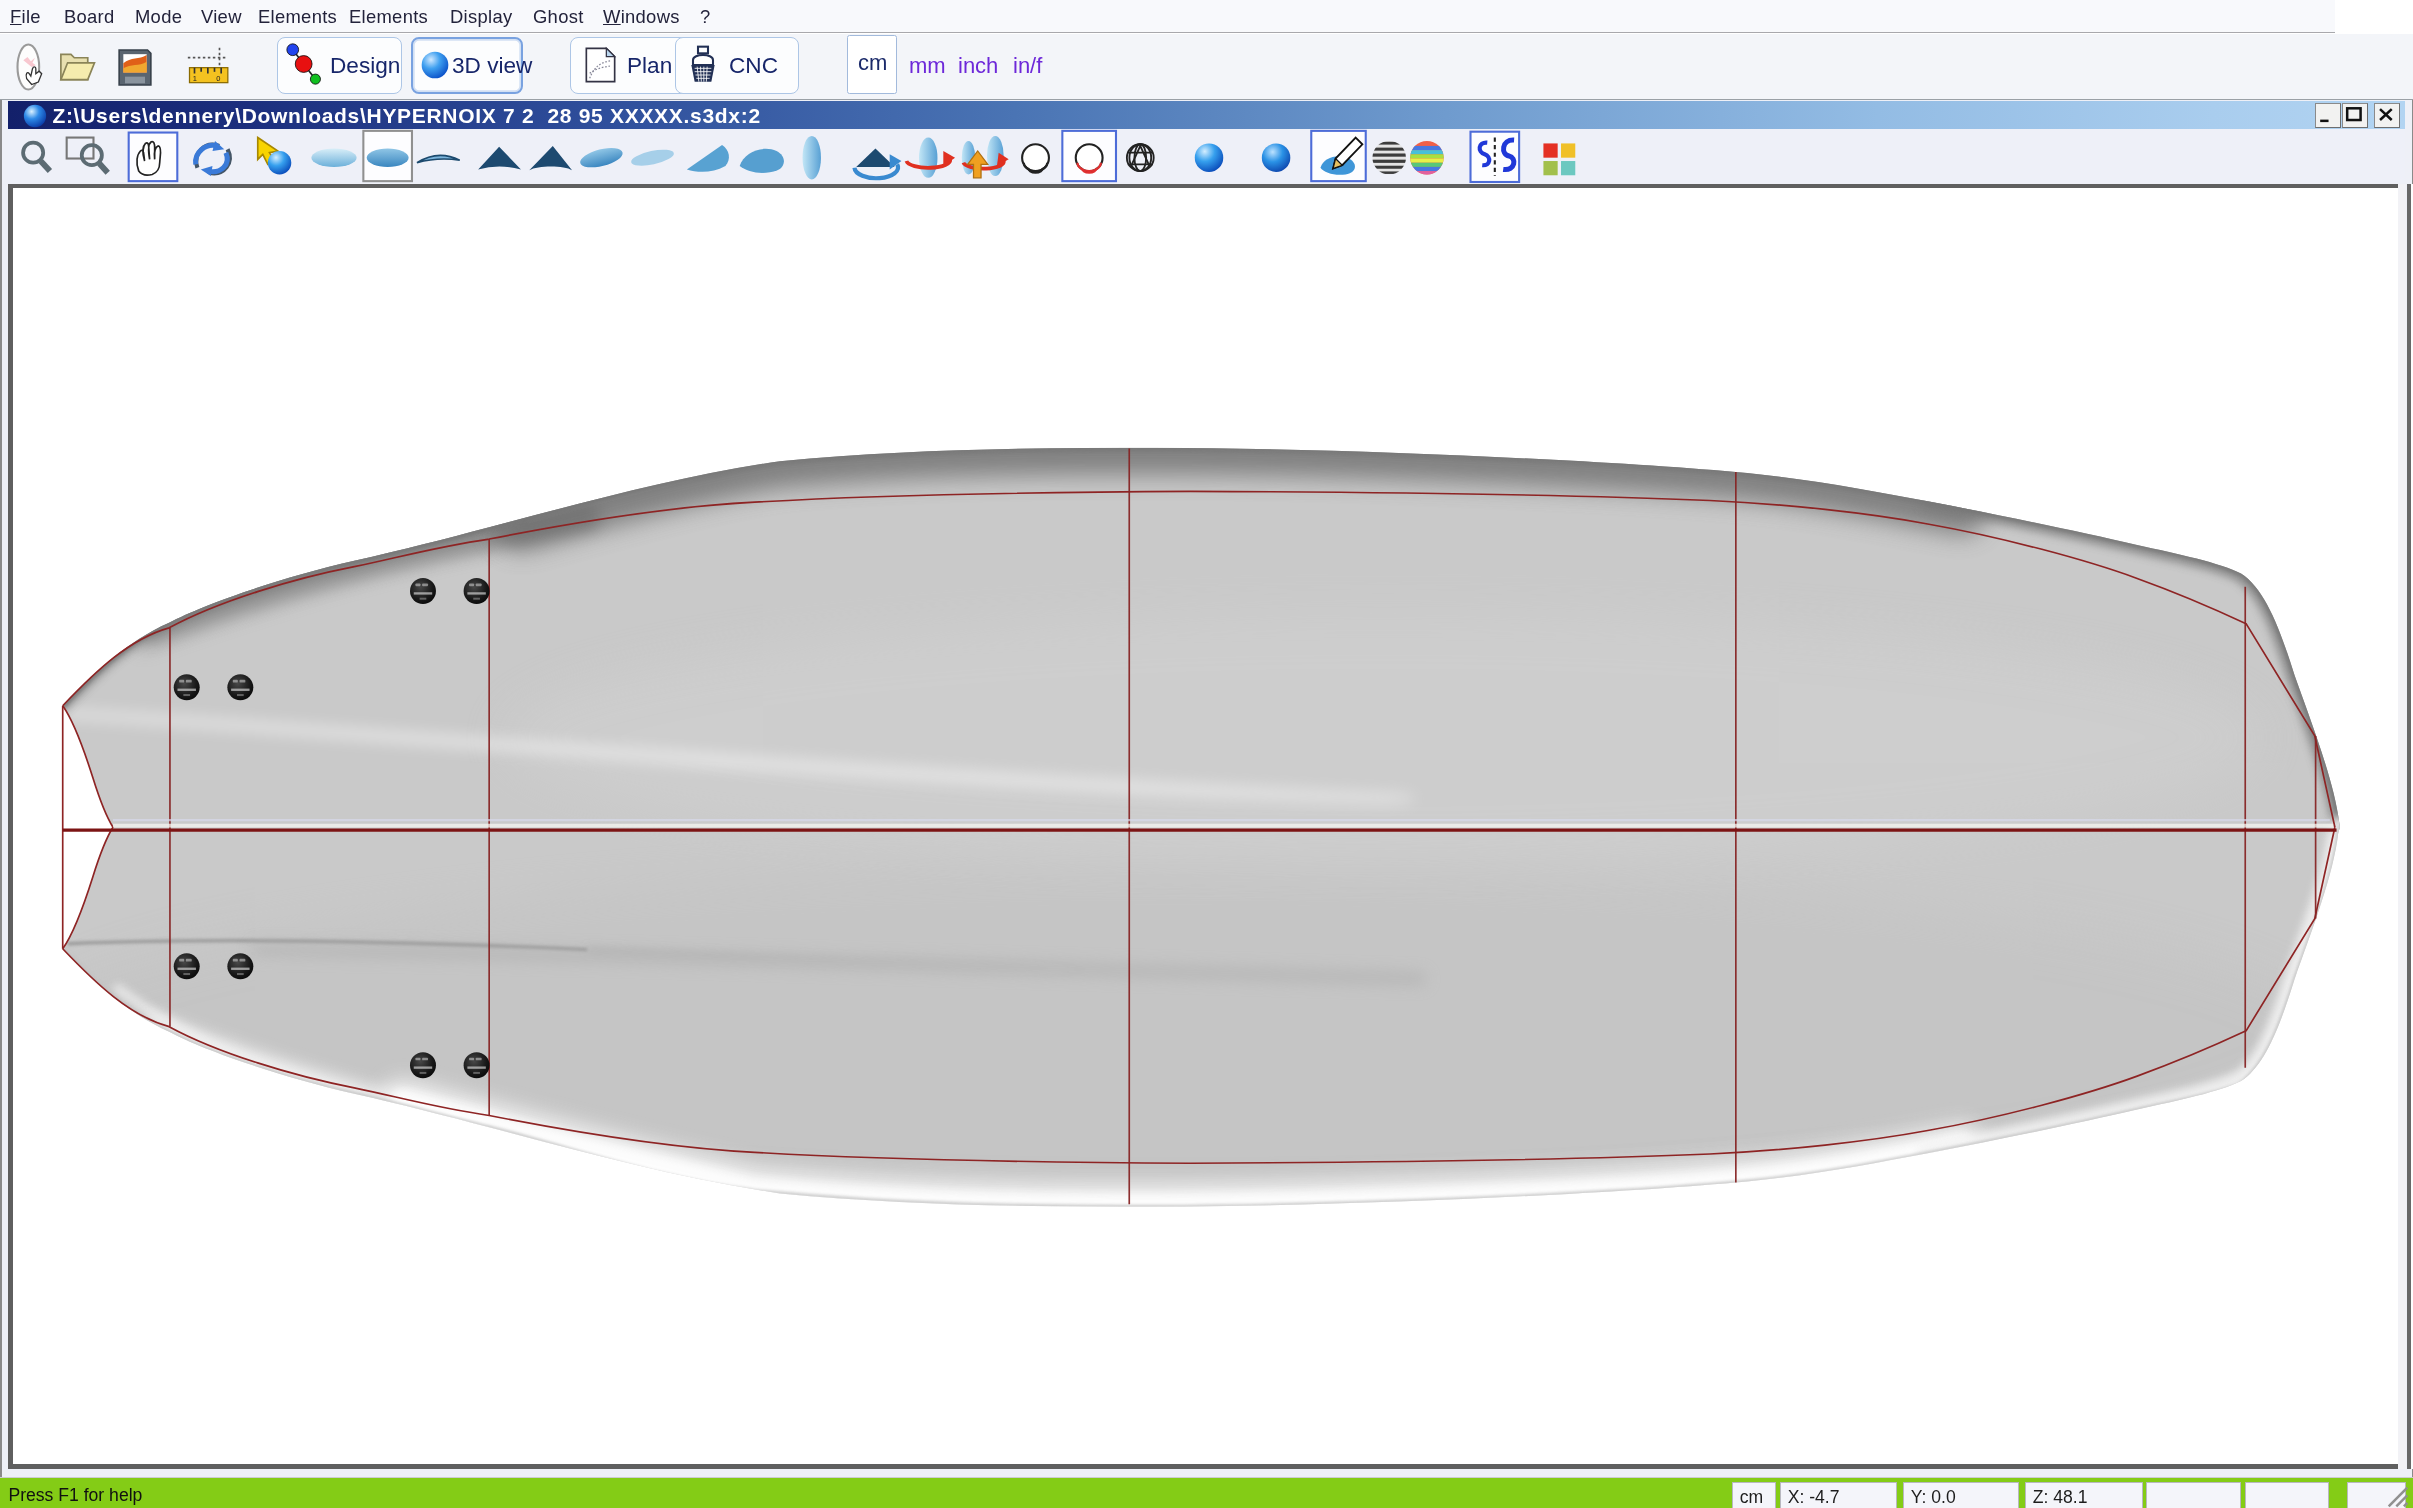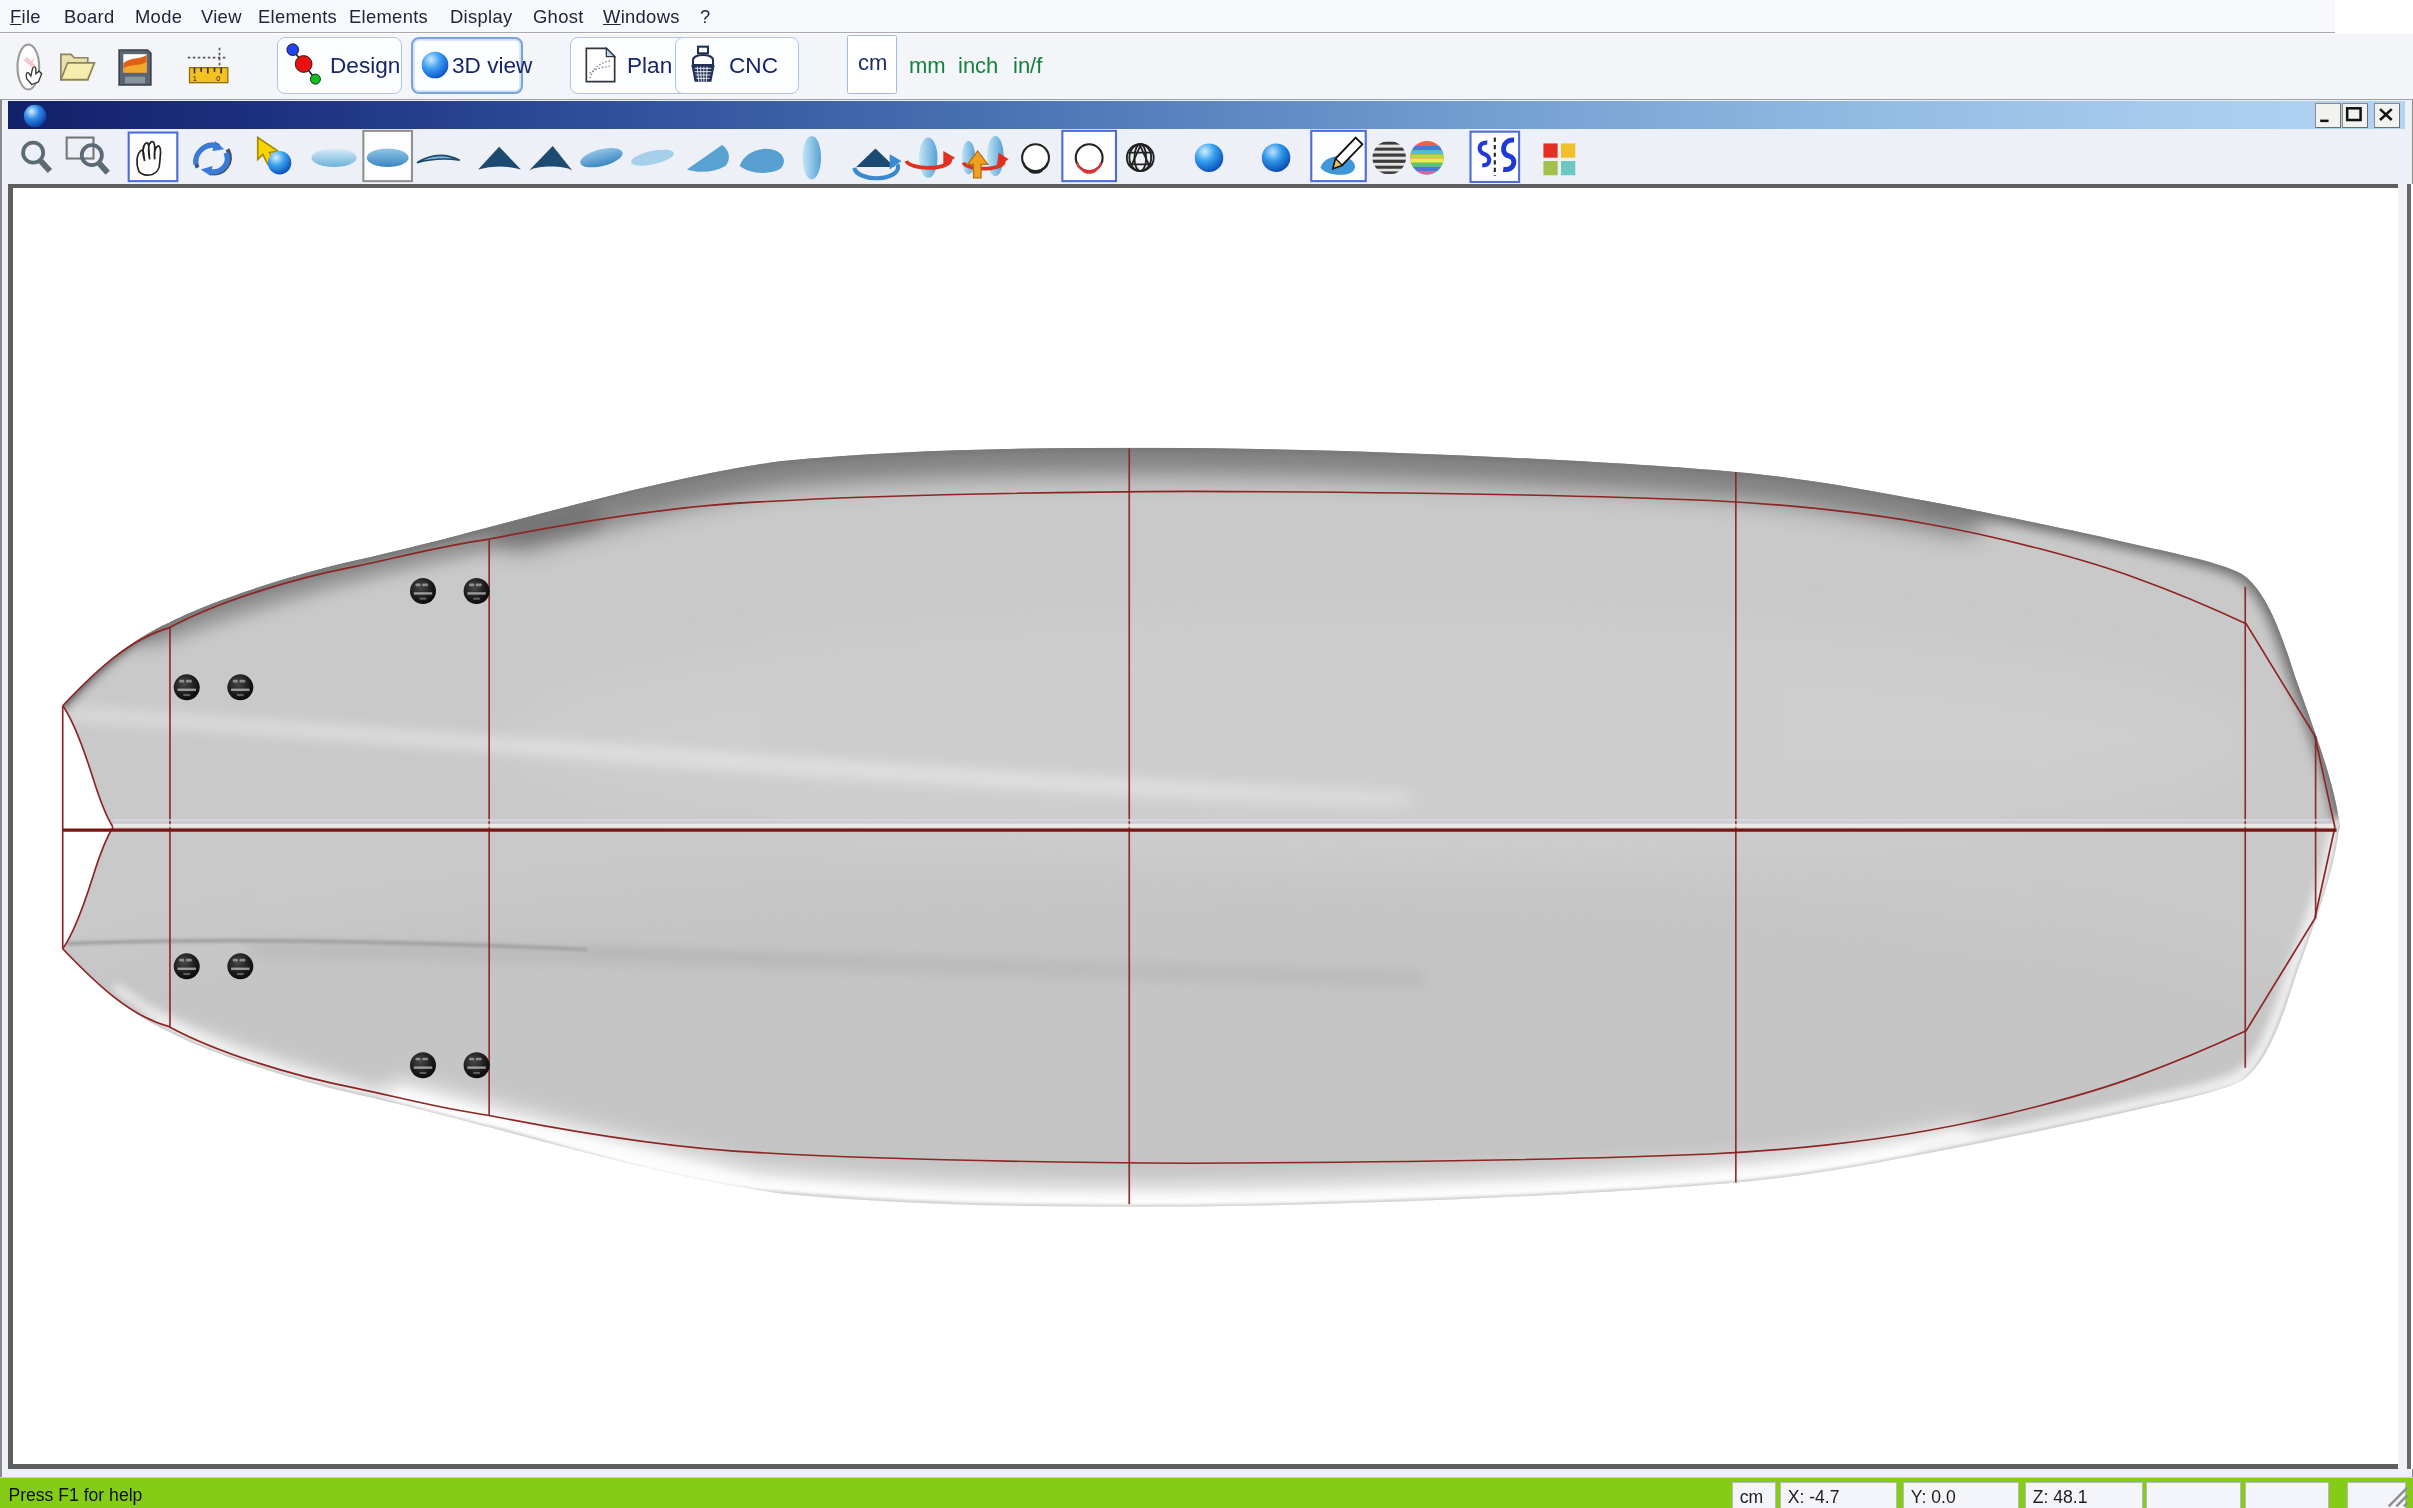--- a/index.html
+++ b/index.html
@@ -1,18 +1,18 @@
 <!DOCTYPE html>
 <html style="font-size:13.4px"><head><meta charset="utf-8"><style>
 html,body{margin:0;padding:0;width:2413px;height:1508px;background:#fff;font-family:"Liberation Sans",sans-serif;overflow:hidden}
 .abs{position:absolute}
 .mi{position:absolute;top:0;height:32px;line-height:34px;font-size:18.4px;color:#23233b;letter-spacing:0.3px}
 .btn{position:absolute;top:3.4px;height:57px;border:1.7px solid #adc6e6;border-radius:8px;background:#fcfdfe;box-sizing:border-box}
 .btxt{position:absolute;font-size:22.6px;color:#17266a;top:14.2px;white-space:nowrap}
-.unit{position:absolute;top:0;font-size:22px;color:#15803d}
+.unit{position:absolute;top:0;font-size:22px;color:#6d28d9}
 .capbtn{position:absolute;top:103px;width:26px;height:25px;background:#f2f2f1;border:0.8px solid #8a8a8a;border-right-width:1.7px;border-bottom-width:1.7px;border-right-color:#6e6e6e;border-bottom-color:#6e6e6e;box-sizing:border-box}
 .sfield{position:absolute;top:4.2px;height:27px;border:1.7px solid #b8b8c0;border-bottom:none;background:#f4f5fa;box-sizing:border-box;font-size:17.6px;color:#1d1d1d;padding:3.4px 0 0 6.7px}
 </style></head>
 <body>
 
 <div class="abs" style="left:0;top:0;width:2335px;height:32px;background:#f8f9fc;border-bottom:1.7px solid #a8a8ac">
 <span class="mi" style="left:10px"><u>F</u>ile</span>
 <span class="mi" style="left:64px">Board</span>
 <span class="mi" style="left:135px">Mode</span>
 <span class="mi" style="left:201px">View</span>
@@ -125,20 +125,21 @@
 <svg class="abs" style="left:14.2px;top:2.5px" width="24" height="24" viewBox="0 0 28 28">
 <defs>
         <radialGradient id="ball" cx="35%" cy="30%" r="75%">
           <stop offset="0%" stop-color="#d8f0ff"></stop>
           <stop offset="45%" stop-color="#2e8ae8"></stop>
           <stop offset="100%" stop-color="#0a3ca8"></stop>
         </radialGradient>
       </defs>
 <circle cx="14" cy="14" r="13" fill="url(#ball)"></circle>
 </svg>
+<span class="abs" style="left:44px;top:3.4px;font-size:21px;font-weight:bold;color:#fff;letter-spacing:0.7px">Z:\Users\dennery\Downloads\HYPERNOIX 7 2&nbsp; 28 95 XXXXX.s3dx:2</span>
 </div>
 <div class="capbtn" style="left:2315px"><svg width="22.6" height="22" viewBox="0 0 27 26">
       <line x1="5" y1="20" x2="15" y2="20" stroke="#111" stroke-width="3"></line>
     </svg></div>
 <div class="capbtn" style="left:2342px"><svg width="22.6" height="22" viewBox="0 0 27 26">
       <rect x="5" y="5" width="16" height="14" fill="none" stroke="#111" stroke-width="3"></rect>
     </svg></div>
 <div class="capbtn" style="left:2374px"><svg width="22.6" height="22" viewBox="0 0 27 26">
       <path d="M6 6 L20 19 M20 6 L6 19" stroke="#111" stroke-width="3"></path>
     </svg></div>

